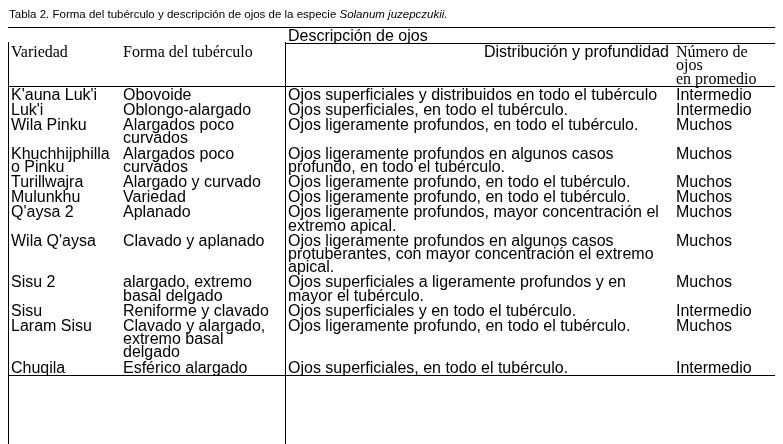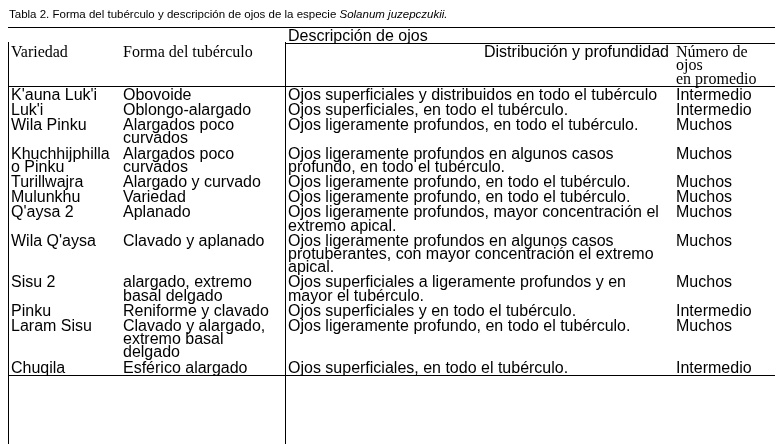--- a/index.html
+++ b/index.html
@@ -163,21 +163,21 @@
         <td>Ojos ligeramente profundos en algunos casos protuberantes, con  mayor concentración el extremo apical.</td>
         <td>Muchos</td>
       </tr>
       <tr>
         <td>Sisu 2</td>
         <td>alargado, extremo basal delgado</td>
         <td>Ojos superficiales a ligeramente profundos y en mayor el tubérculo.</td>
         <td>Muchos</td>
       </tr>
       <tr>
-        <td>Pinku</td>
+        <td>Sisu</td>
         <td>Reniforme y clavado</td>
         <td>Ojos superficiales y en todo el tubérculo.</td>
         <td>Intermedio</td>
       </tr>
       <tr>
         <td>Laram Sisu</td>
         <td>Clavado y alargado, extremo basal delgado</td>
         <td>Ojos ligeramente profundo, en todo el tubérculo.</td>
         <td>Muchos</td>
       </tr>

